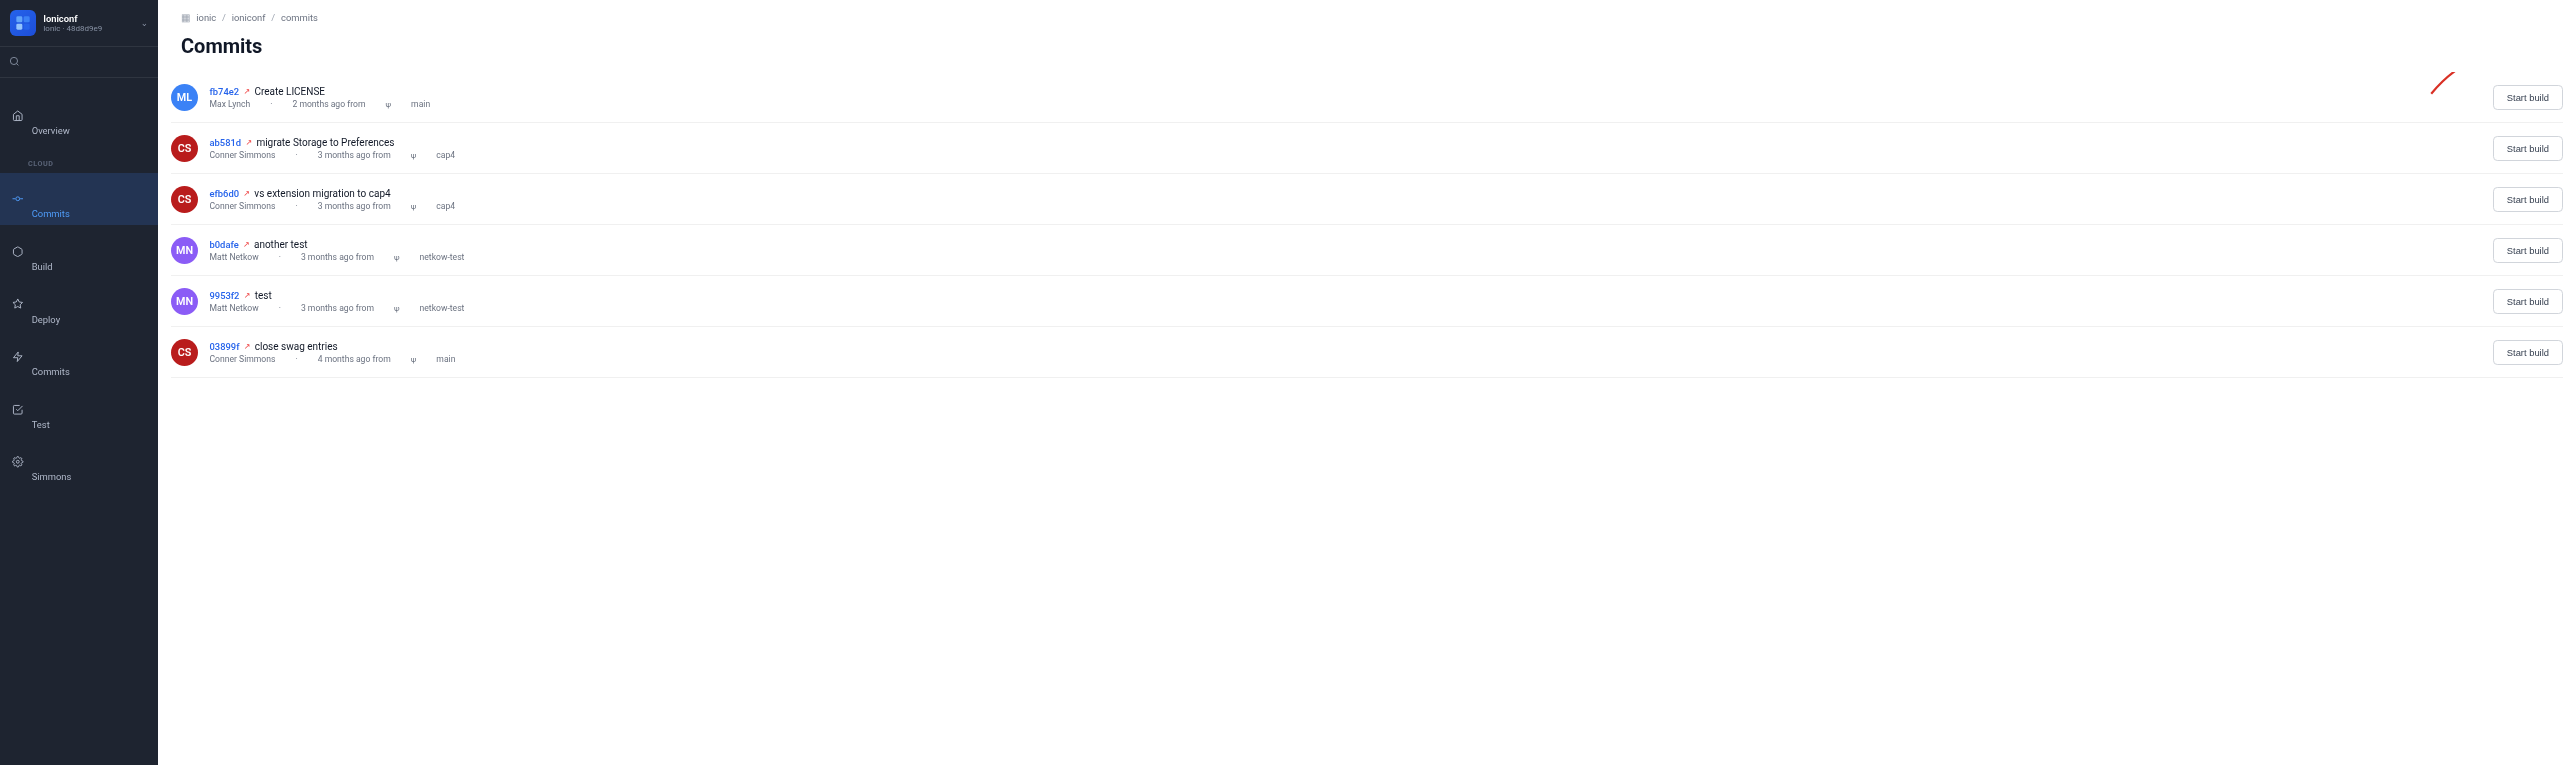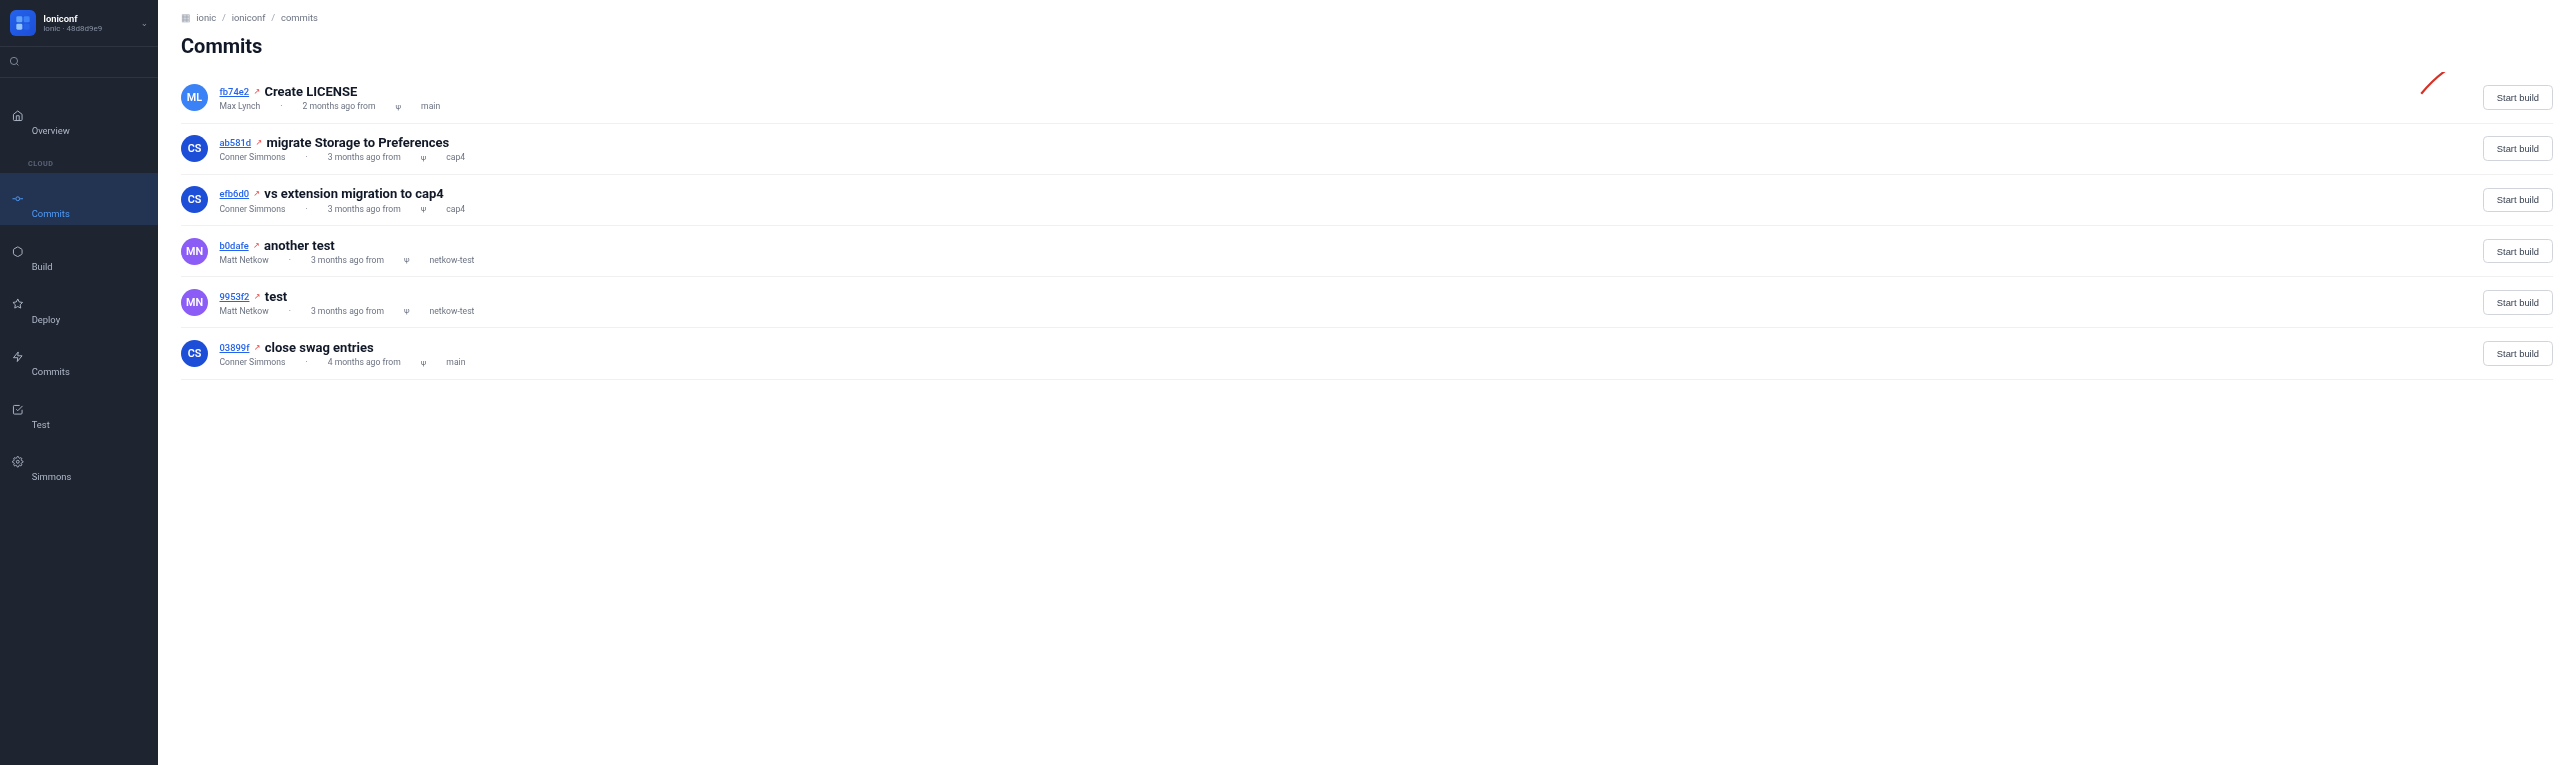--- a/index.html
+++ b/index.html
@@ -98,21 +98,21 @@
       font-size: 9.4px;
       color: #6b7280;
     }
     .breadcrumb-sep { color: #9ca3af; }
     .breadcrumb-item { color: #6b7280; cursor: pointer; }
     .breadcrumb-icon { font-size: 10px; color: #9ca3af; }
 
     .page-title-area { padding: 5.8px 23px 14.4px 23px; }
     .page-title { font-size: 20px; font-weight: 700; color: #111827; }
 
-    .commits-list { flex: 1; overflow-y: auto; padding: 0 23px; }
+    .commits-list { flex: 1; overflow-y: auto; padding: 0 13px; }
 
     .commit-row {
       display: flex;
       align-items: center;
       padding: 11.5px 0;
       border-bottom: 0.7px solid #f0f0f0;
       gap: 11.5px;
       position: relative;
     }
     .commit-avatar {
@@ -122,28 +122,28 @@
       flex-shrink: 0;
       overflow: hidden;
       background: #e5e7eb;
       display: flex;
       align-items: center;
       justify-content: center;
       font-size: 10.8px;
       font-weight: 600;
     }
     .avatar-ml { background: #3b82f6; color: #fff; }
-    .avatar-cs { background: #1d4ed8; color: #fff; }
+    .avatar-cs { background: #b91c1c; color: #fff; }
     .avatar-mn { background: #8b5cf6; color: #fff; }
 
     .commit-info { flex: 1; min-width: 0; }
     .commit-hash-line { display: flex; align-items: center; gap: 4.3px; margin-bottom: 2.2px; }
-    .commit-hash { font-size: 9.4px; color: #2563eb; font-weight: 500; text-decoration: underline; }
+    .commit-hash { font-size: 9.4px; color: #2563eb; font-weight: 500; }
     .commit-hash-arrow { color: #ef4444; font-size: 8px; }
-    .commit-message { font-size: 13px; color: #111827; font-weight: 700; }
+    .commit-message { font-size: 10px; color: #111827; font-weight: 400; }
     .commit-meta { font-size: 8.6px; color: #6b7280; display: flex; align-items: center; gap: 20px; }
     .commit-branch-icon { font-size: 8px; color: #6b7280; }
 
     .start-build-btn {
       padding: 5.8px 13px;
       border: 1.1px solid #d1d5db;
       border-radius: 4.3px;
       background: #fff;
       font-size: 9.4px;
       font-weight: 500;

